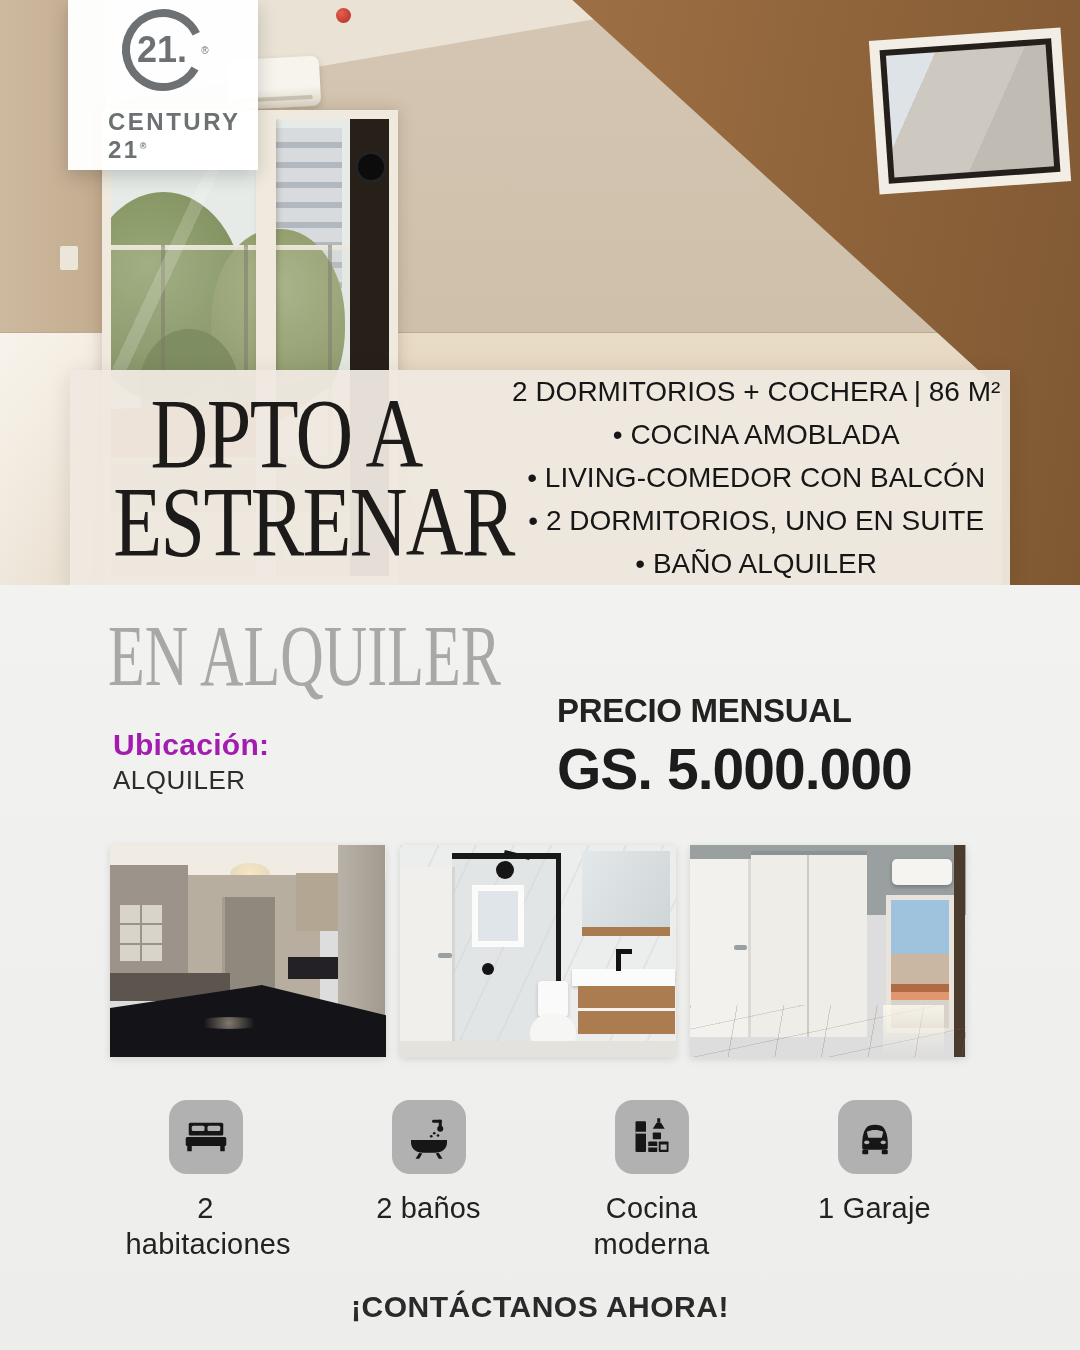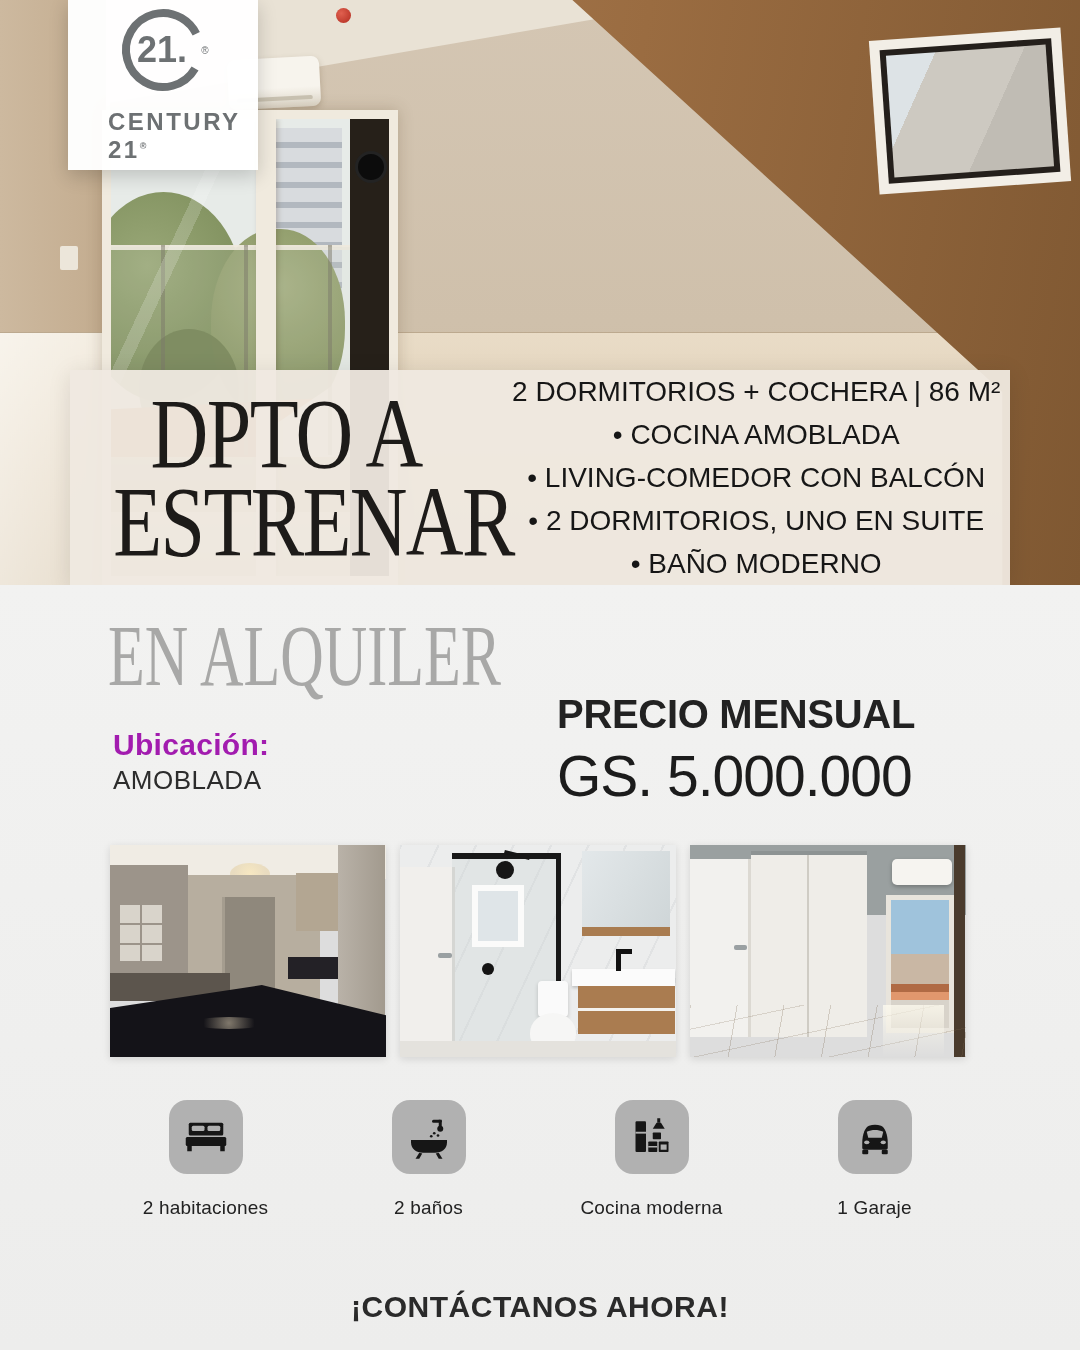--- a/index.html
+++ b/index.html
@@ -84,22 +84,22 @@
   
   .content-bg{left:0;top:585px;width:1080px;height:765px;
         background:linear-gradient(180deg,#f2f2f1,#ededec);}
   .status{left:108px;top:606px;font-family:"Liberation Serif",serif;font-size:86px;
         color:#a8a8a7;transform:scaleX(.70);transform-origin:left;white-space:nowrap;}
   .location{left:113px;top:728px;}
   .location .lbl{font-size:30px;font-weight:700;color:#a21caf;letter-spacing:.3px;}
   .location .ln{font-size:26px;color:#2c2c2c;line-height:37px;letter-spacing:.5px;margin-top:6px;}
   .location .ln2{font-size:26px;color:#2c2c2c;line-height:37px;letter-spacing:.5px;}
   .price{left:557px;top:692px;}
-  .price .lbl{font-size:40px;font-weight:700;color:#222;letter-spacing:-.3px;}
-  .price .val{font-size:57px;font-weight:400;color:#1c1c1c;letter-spacing:-1px;margin-top:6px;}
+  .price .lbl{font-size:33px;font-weight:700;color:#222;letter-spacing:-.3px;}
+  .price .val{font-size:57px;font-weight:700;color:#1c1c1c;letter-spacing:-1px;margin-top:6px;}
 
   
   .thumbs{left:110px;top:845px;width:856px;height:212px;display:flex;gap:14px;}
   .thumb{position:relative;flex:1;overflow:hidden;background:#ddd;box-shadow:0 2px 8px rgba(0,0,0,.12);}
   
   .k-ceil{left:0;top:0;width:100%;height:34px;background:#f0ece4;}
   .k-lamp{left:120px;top:18px;width:40px;height:22px;border-radius:50%;
           background:radial-gradient(circle,#f7e8c2,#e9dcc0 70%);}
   .k-back{left:70px;top:30px;width:140px;height:130px;background:#b7ae9f;}
   .k-door{left:112px;top:52px;width:50px;height:108px;background:#8f887c;border-left:3px solid #a59d8f;}
@@ -156,21 +156,21 @@
                          repeating-linear-gradient(-12deg,rgba(120,100,75,.2) 0 1px,transparent 1px 28px);}
   .r-floor::after{content:"";position:absolute;left:70%;top:0;width:22%;height:100%;
         background:linear-gradient(180deg,rgba(255,252,240,.75),rgba(255,255,255,0));}
 
   
   .amenities{left:94px;top:1100px;width:892px;display:flex;}
   .amenity{width:223px;display:flex;flex-direction:column;align-items:center;}
   .tile{width:74px;height:74px;border-radius:18px;background:#b1b1b1;
         display:flex;align-items:center;justify-content:center;}
   .tile svg{width:48px;height:48px;}
-  .amenity .lab{margin-top:16px;font-size:19px;color:#222;text-align:center;
+  .amenity .lab{margin-top:16px;font-size:29px;color:#222;text-align:center;
         line-height:36px;max-width:160px;letter-spacing:.2px;}
 
   
   .cta{left:0;top:1290px;width:1080px;text-align:center;font-size:30px;font-weight:700;
        letter-spacing:.5px;color:#2a2a2a;}
 </style>
 </head>
 <body>
 
 <div class="poster">
@@ -222,32 +222,32 @@
     <div class="abs band">
       <div class="band-title">
         <div>DPTO A</div>
         <div>ESTRENAR</div>
       </div>
       <div class="band-features">
         <div>2 DORMITORIOS + COCHERA | 86 M²</div>
         <div>• COCINA AMOBLADA</div>
         <div>• LIVING-COMEDOR CON BALCÓN</div>
         <div>• 2 DORMITORIOS, UNO EN SUITE</div>
-        <div>• BAÑO MODERNO</div>
+        <div>• BAÑO ALQUILER</div>
       </div>
     </div>
   </div>
 
   <div class="abs content-bg"></div>
 
   <div class="abs status">EN ALQUILER</div>
 
   <div class="abs location">
     <div class="lbl">Ubicación:</div>
-    <div class="ln2">AMOBLADA</div>
+    <div class="ln2">ALQUILER</div>
   </div>
 
   <div class="abs price">
     <div class="lbl">PRECIO MENSUAL</div>
     <div class="val">GS. 5.000.000</div>
   </div>
 
   <div class="abs thumbs">
     <div class="thumb">
       <div class="abs k-ceil"></div>

